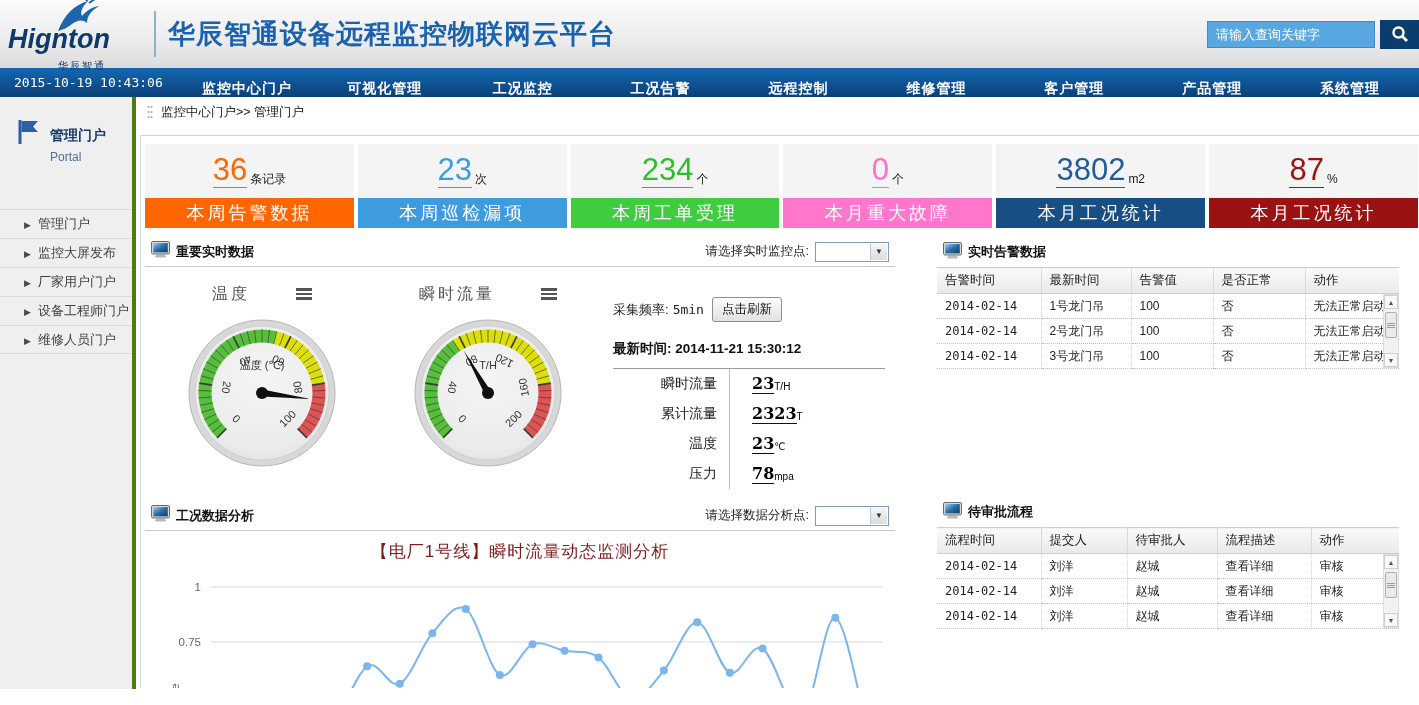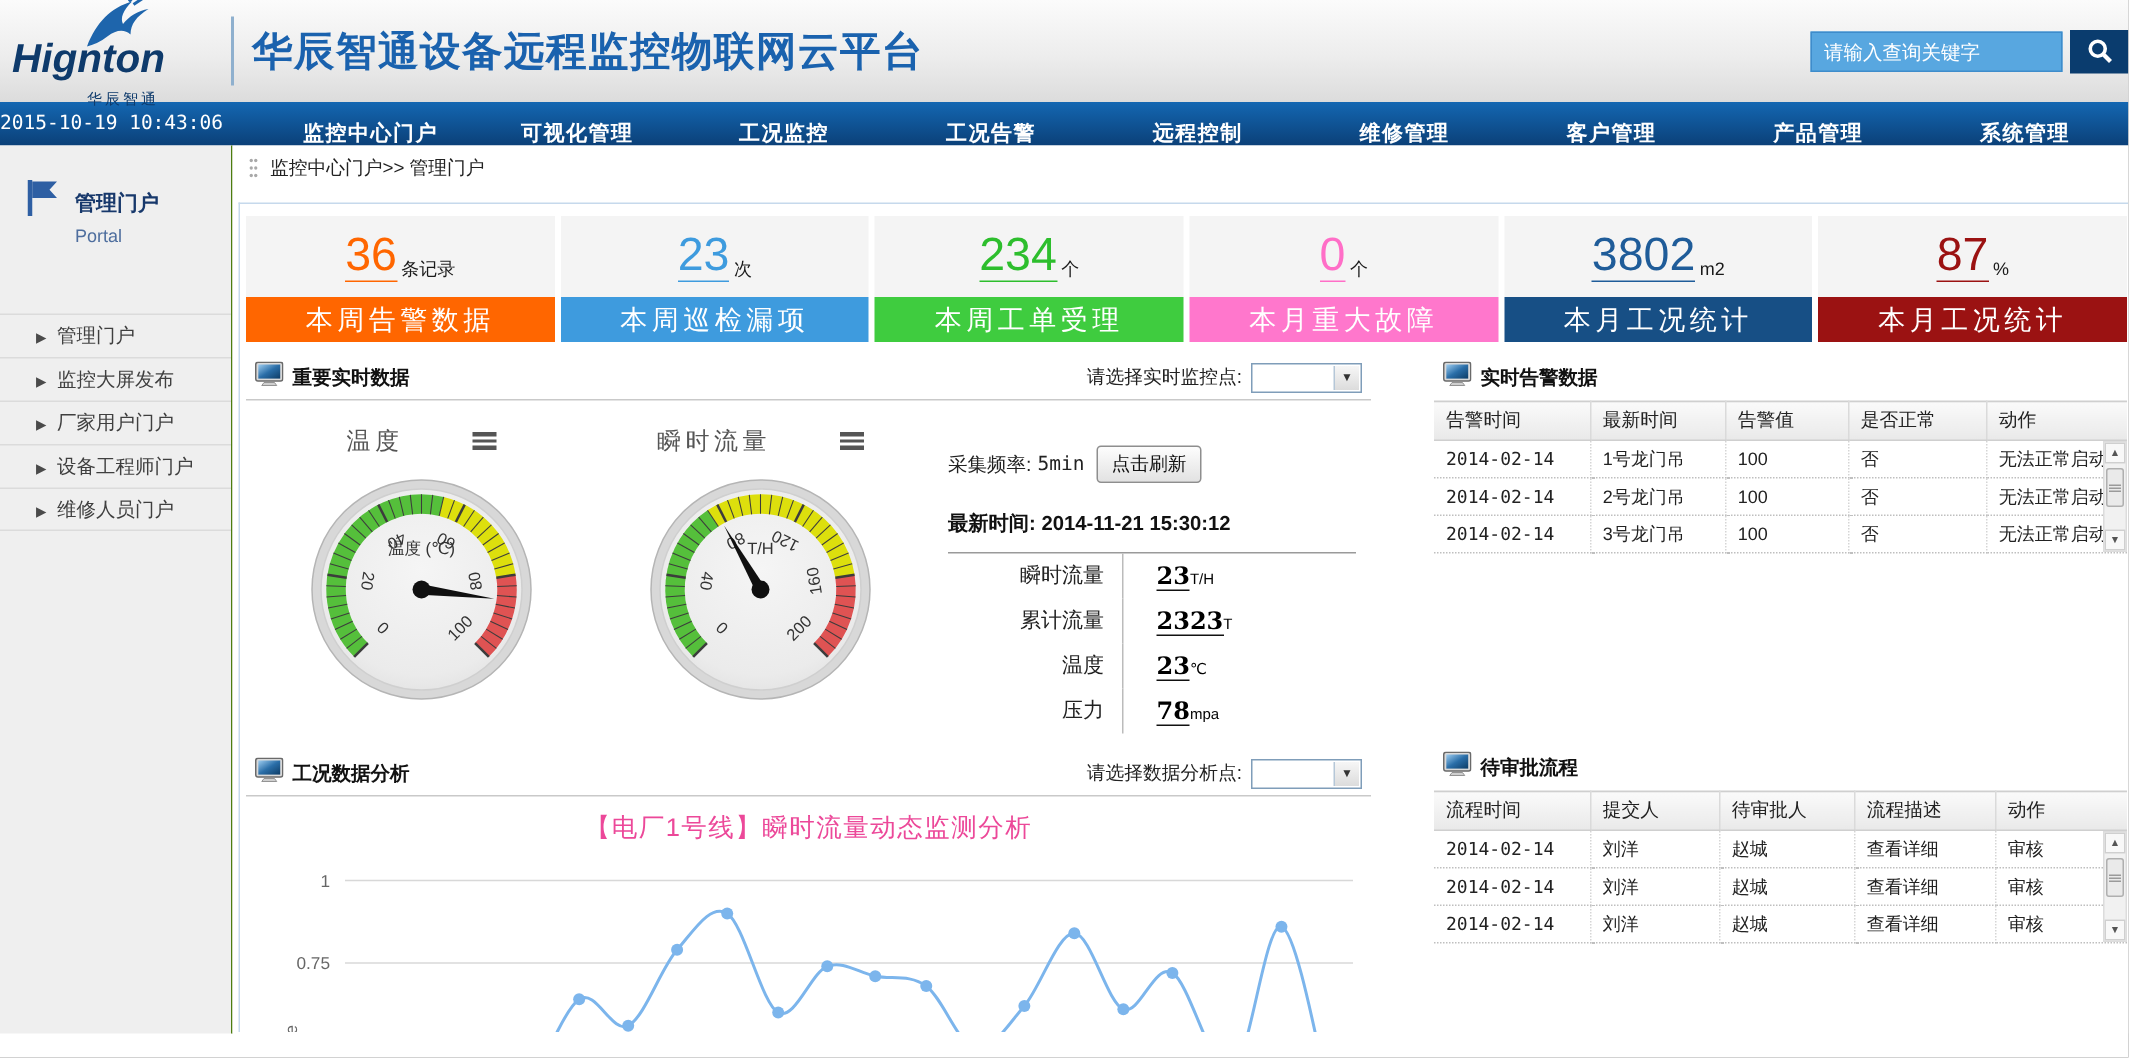--- a/index.html
+++ b/index.html
@@ -18,29 +18,29 @@
   .hdr-title { font-size:27px; font-weight:700; color:#1a62ae; letter-spacing:1px; white-space:nowrap; }
   .search { margin-left:auto; display:flex; align-items:center; }
   .search input { width:168px; height:27px; background:#58a7e0; border:1px solid #3e8ccb; color:#fff;
                   font-size:13px; padding:0 8px; font-family:inherit; }
   .search input::placeholder { color:#fff; opacity:1; }
   .search-btn { width:39px; height:29px; background:#0a3c6e; border:0; margin-left:5px; display:flex;
                 align-items:center; justify-content:center; cursor:pointer; }
 
   
   .nav { height:29px; background:linear-gradient(180deg,#1467b2,#0b4078); display:flex; align-items:center; }
-  .nav-time { width:178px; flex:none; color:#fff; font-size:13px;
+  .nav-time { width:178px; flex:none; padding-left:14px; color:#fff; font-size:13px;
               font-family:"DejaVu Sans Mono",monospace; }
   .nav-items { flex:1; display:flex; }
   .nav-item { flex:1; text-align:center; color:#fff; font-size:14px; font-weight:700; cursor:pointer;
               letter-spacing:1px; white-space:nowrap;margin-top:12px; }
 
   
   .body-row { display:flex; height:592px; }
-  .sidebar { width:155px; flex:none; background:#efefef; border-right:1px solid #4d7c0f; }
+  .sidebar { width:136px; flex:none; background:#efefef; border-right:4px solid #4d7c0f; }
   .portal { display:flex; padding:22px 0 0 18px; height:92px; }
   .portal-text { margin-left:10px; }
   .portal-title { font-size:14px; font-weight:700; color:#17386b; margin-top:8px; }
   .portal-sub { font-size:12px; color:#4e6e9e; margin-top:5px; }
   .side-list { margin-top:20px; }
   .side-item { height:29px; line-height:28px; border-top:1px solid #dbdbdb; padding-left:24px;
                font-size:13px; color:#3f3f3f; cursor:pointer; white-space:nowrap; }
   .side-item:last-child { border-bottom:1px solid #dbdbdb; }
   .side-arr { font-size:9px; color:#4a4a4a; margin-right:7px; }
 
@@ -94,21 +94,21 @@
   .metrics { margin-top:10px; border-top:1px solid #9a9a9a; width:272px; }
   .metric-row { display:flex; align-items:center; height:30px; }
   .m-label { width:104px; text-align:right; font-size:14px; color:#222; }
   .m-val { border-left:1px solid #bbb; margin-left:12px; padding-left:22px; height:100%;
            display:flex; align-items:center; }
   .m-num { font-family:"DejaVu Serif","Liberation Serif",serif; font-weight:700; font-size:16px;
            color:#000; border-bottom:1px solid #111; }
   .m-unit { font-size:10px; color:#000; margin-top:5px; }
 
   
-  .chart-title { text-align:center; font-size:17px; color:#ec4899; padding:9px 0 2px; letter-spacing:1px; }
+  .chart-title { text-align:center; font-size:17px; color:#7f1d1d; padding:9px 0 2px; letter-spacing:1px; }
 
   
   .tbl-wrap { position:relative; }
   table.rt { width:100%; border-collapse:collapse; table-layout:fixed; }
   table.rt th { background:linear-gradient(180deg,#fafafa,#e9e9e9); border-top:1px solid #cfcfcf;
                 border-bottom:1px solid #cfcfcf; border-right:1px solid #dadada; height:26px;
                 text-align:left; padding-left:8px; font-weight:400; font-size:12.5px; color:#222; }
   table.rt th:last-child { border-right:0; }
   table.rt td { height:25px; border-bottom:1px dotted #bfbfbf; border-right:1px dotted #d5d5d5;
                 padding-left:8px; font-size:12px; color:#222; white-space:nowrap; }

